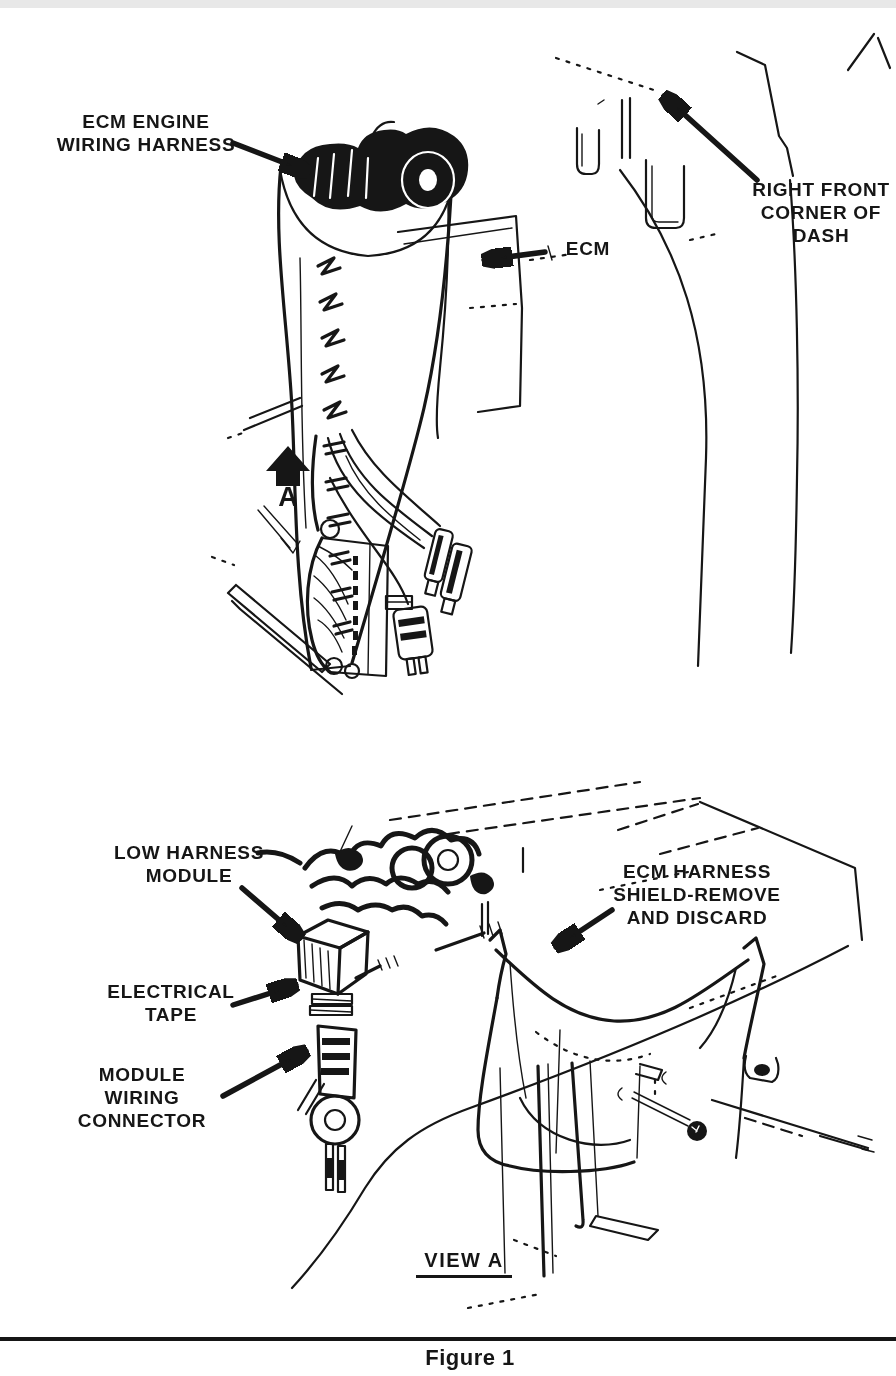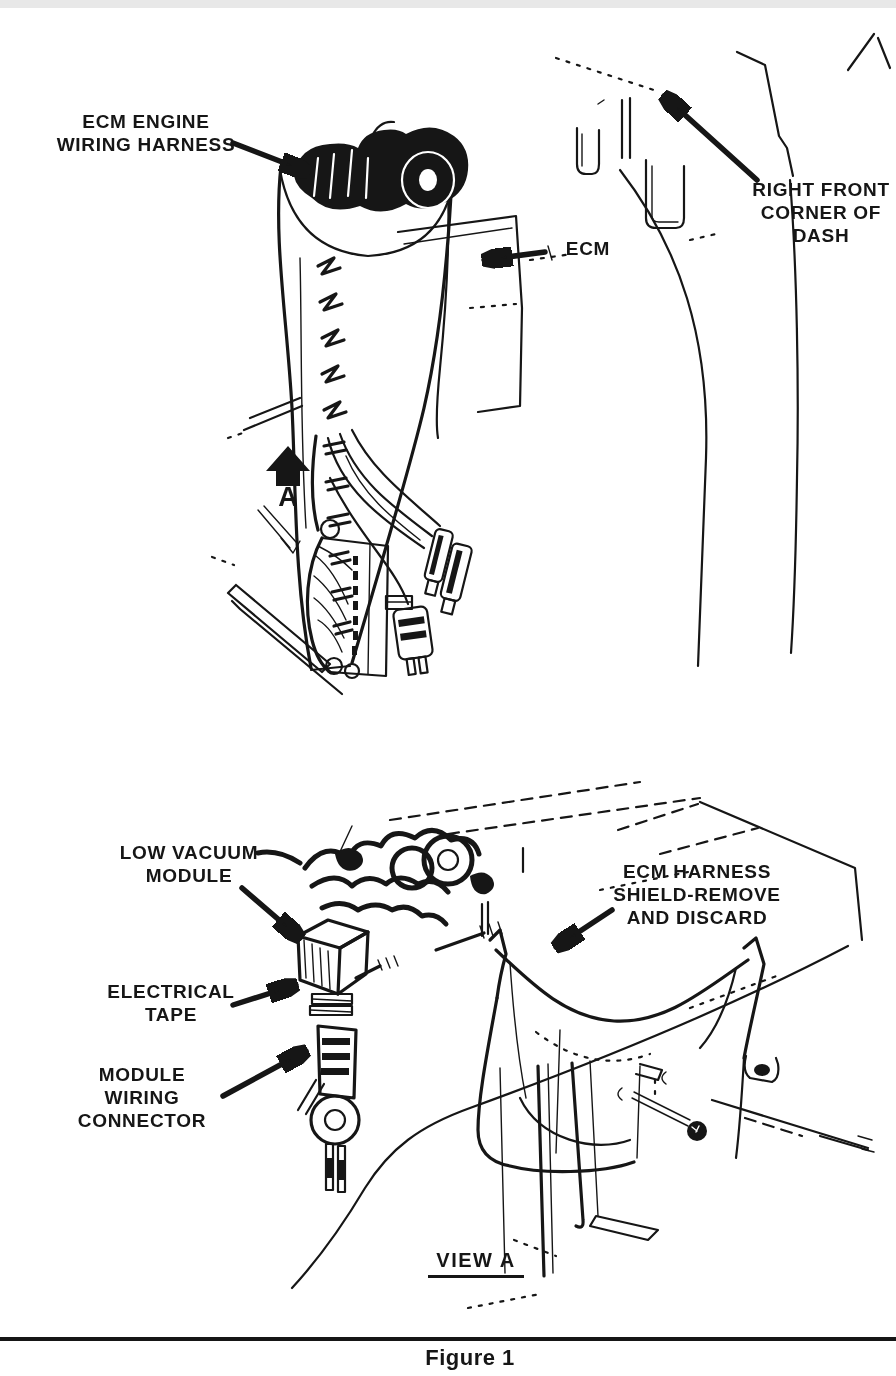--- a/index.html
+++ b/index.html
@@ -289,33 +289,33 @@
 WIRING HARNESS</div>
 
   <div class="lbl" style="left:742px;top:170px;width:158px;">RIGHT FRONT
 CORNER OF
 DASH</div>
 
   <div class="lbl left" style="left:553px;top:229px;width:70px;">ECM</div>
 
   <div class="view-marker-letter" style="left:272px;top:474px;width:32px;">A</div>
 
-  <div class="lbl" style="left:103px;top:833px;width:172px;">LOW VACUUM
+  <div class="lbl" style="left:103px;top:833px;width:172px;">LOW HARNESS
 MODULE</div>
 
   <div class="lbl" style="left:608px;top:852px;width:178px;">ECM HARNESS
 SHIELD-REMOVE
 AND DISCARD</div>
 
   <div class="lbl" style="left:102px;top:972px;width:138px;">ELECTRICAL
 TAPE</div>
 
   <div class="lbl" style="left:52px;top:1055px;width:180px;">MODULE
 WIRING
 CONNECTOR</div>
 
-  <div class="view-a" style="left:428px;top:1241px;width:96px;">VIEW A</div>
+  <div class="view-a" style="left:416px;top:1241px;width:96px;">VIEW A</div>
 
   <div class="fig-rule"></div>
 
   <div class="fig-caption">Figure 1</div>
 
 </div>
 
 </body></html>

